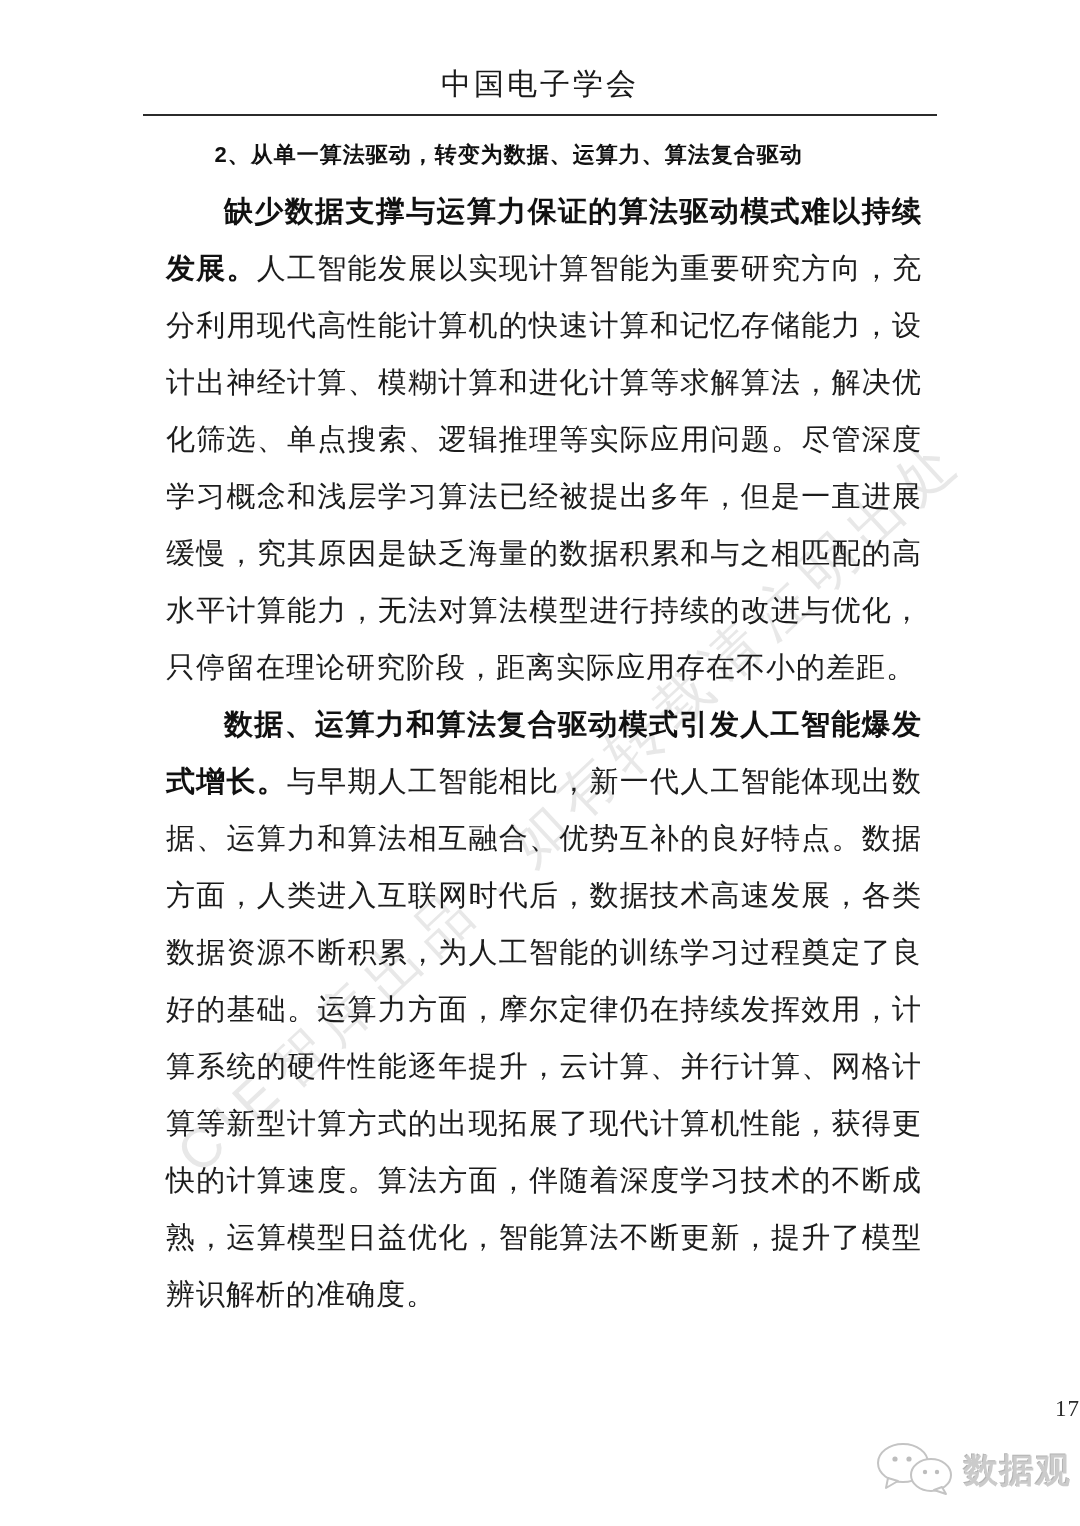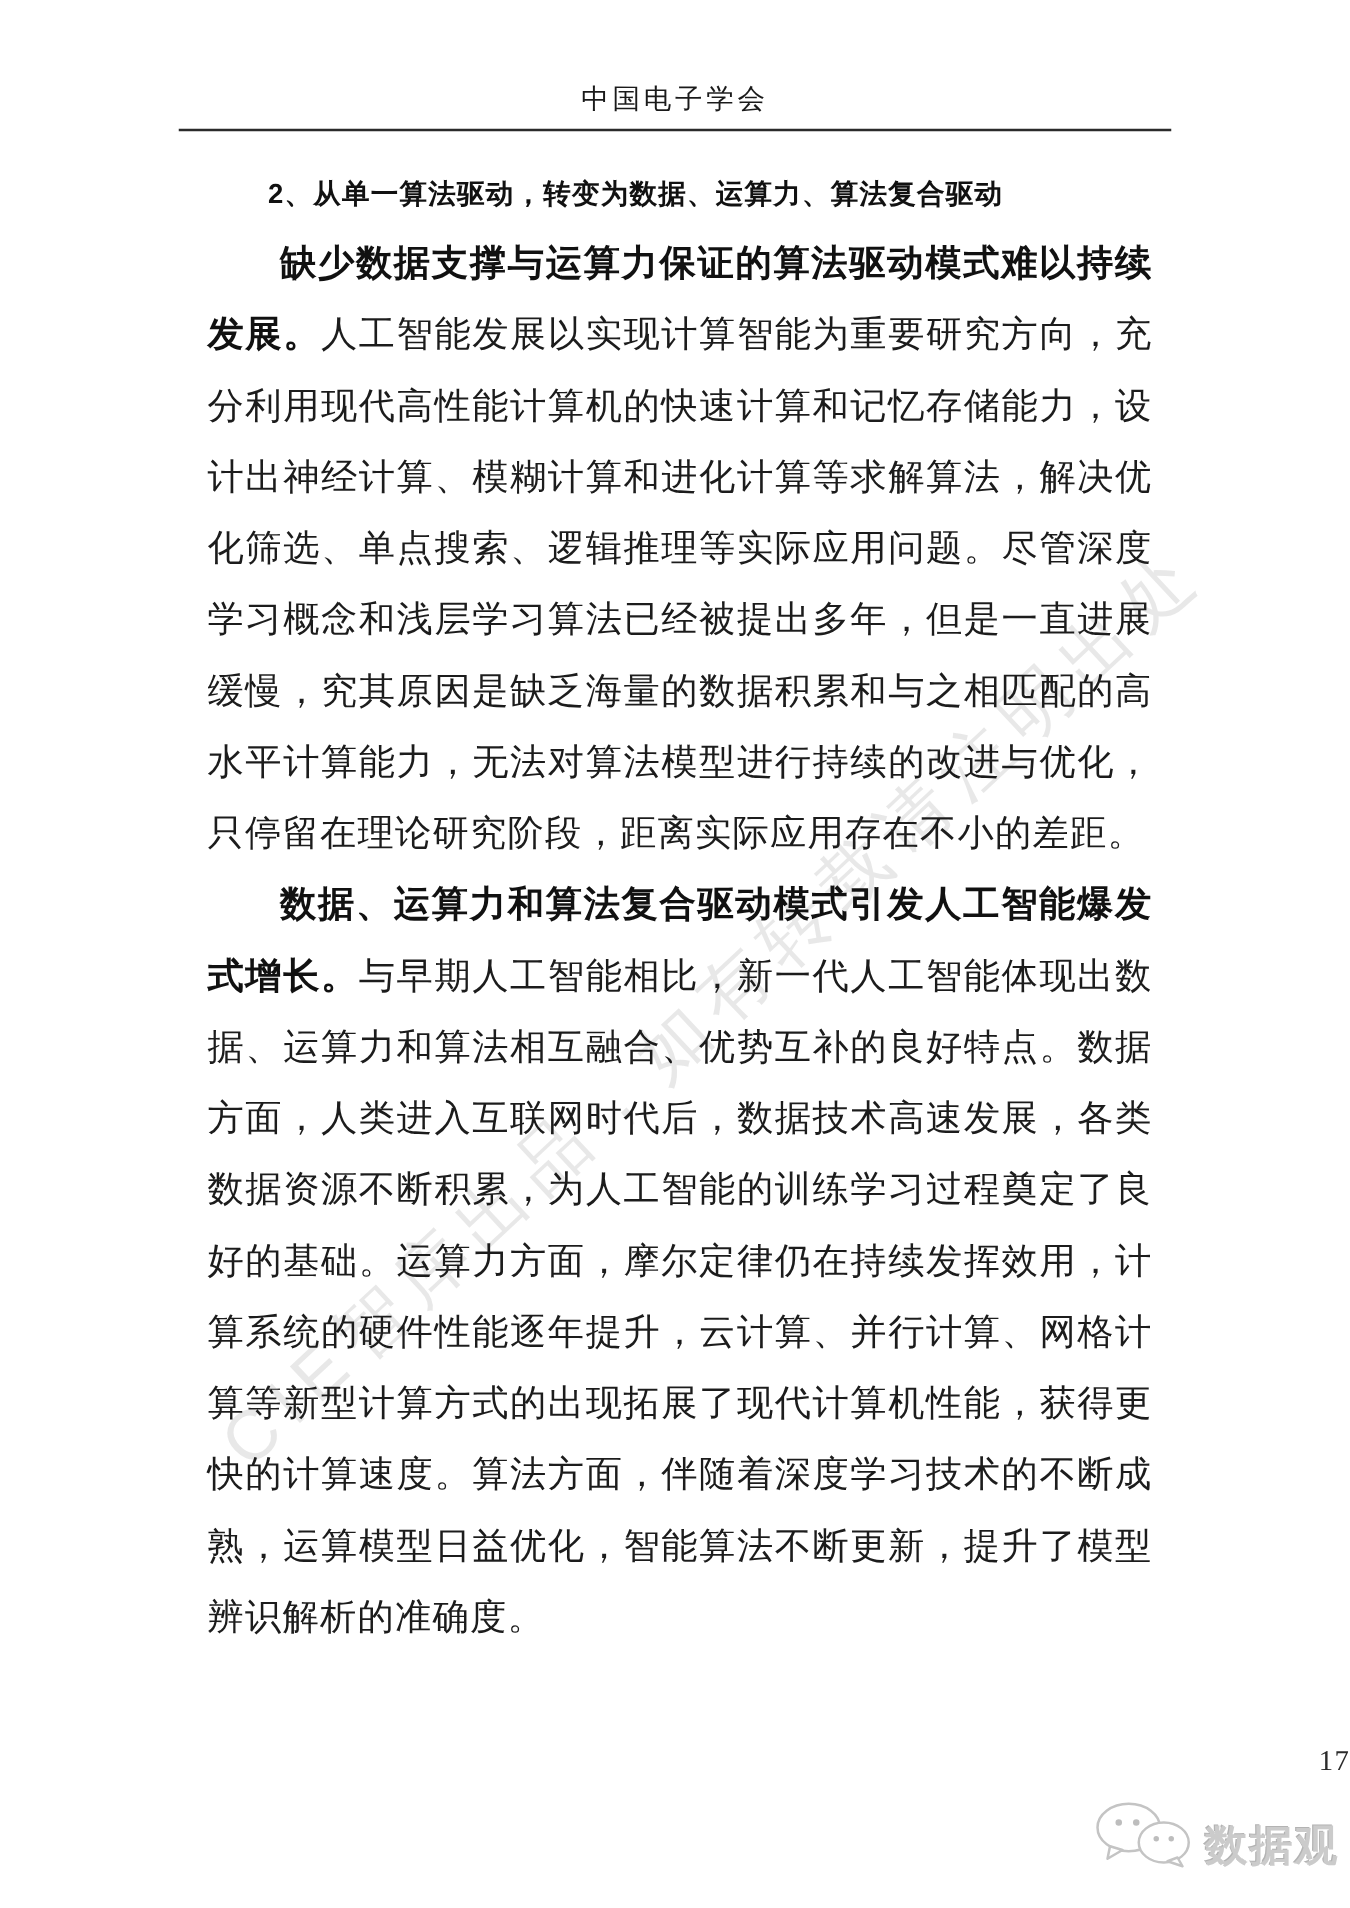--- a/index.html
+++ b/index.html
@@ -6,21 +6,21 @@
   .page{
     position:relative;
     width:1080px;height:1526px;
     background:#ffffff;
     overflow:hidden;
     color:#1c1c1c;
     font-family:"Liberation Serif",serif;
   }
   
   .header{position:absolute;top:64px;left:143px;width:794px;text-align:center;}
-  .header-title{font-size:22px;letter-spacing:3px;color:#1a1a1a;}
+  .header-title{font-size:30px;letter-spacing:3px;color:#1a1a1a;}
   .header-rule{margin-top:9px;border:0;border-top:2px solid #2b2b2b;height:0;}
   
   .content{
     position:absolute;top:126px;left:166px;width:756px;
     font-size:29px;line-height:57px;
     text-align:justify;letter-spacing:1px;
   }
   .section-heading{
     margin:0;font-size:22px;line-height:57px;
     font-weight:700;text-indent:2.2em;letter-spacing:1px;
@@ -38,21 +38,21 @@
     font-family:"Liberation Sans",sans-serif;
     pointer-events:none;
   }
   
   .page-number{
     position:absolute;top:1396px;left:0;width:1080px;
     text-align:right;font-size:23px;color:#2b2b2b;letter-spacing:1px;
   }
   .footer-logo{
     position:absolute;right:8px;bottom:26px;
-    display:flex;align-items:flex-end;gap:8px;
+    display:flex;align-items:center;gap:8px;
   }
   .logo-text{
     font-size:34px;font-weight:700;
     font-family:"Liberation Sans",sans-serif;
     color:#cbcbcb;
     text-shadow:1px 1px 0 #ffffff,-1px -1px 0 #b3b3b3;
     letter-spacing:2px;
   }
 </style>
 </head>

